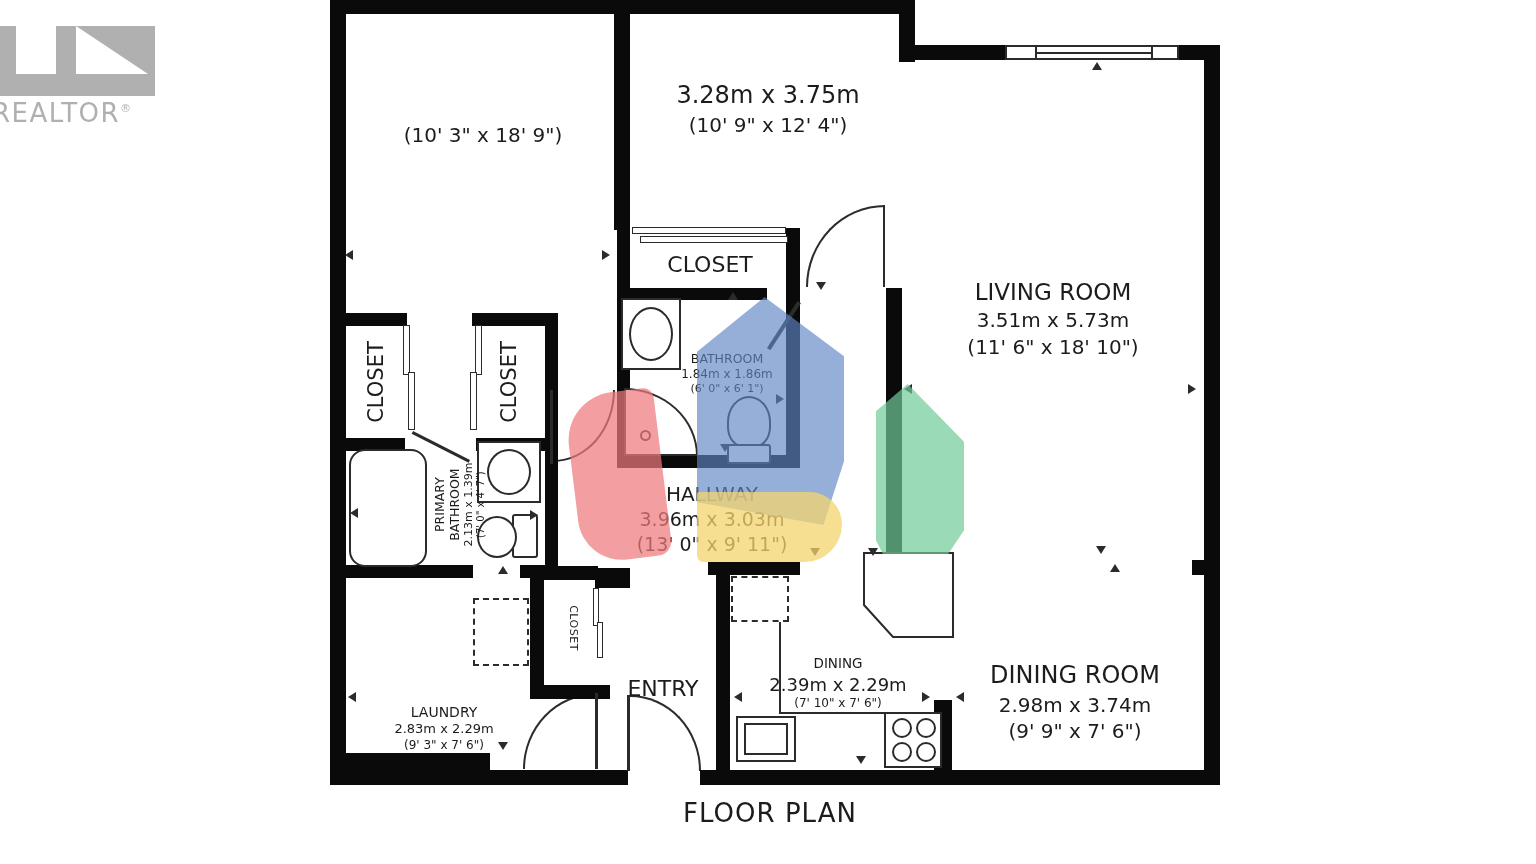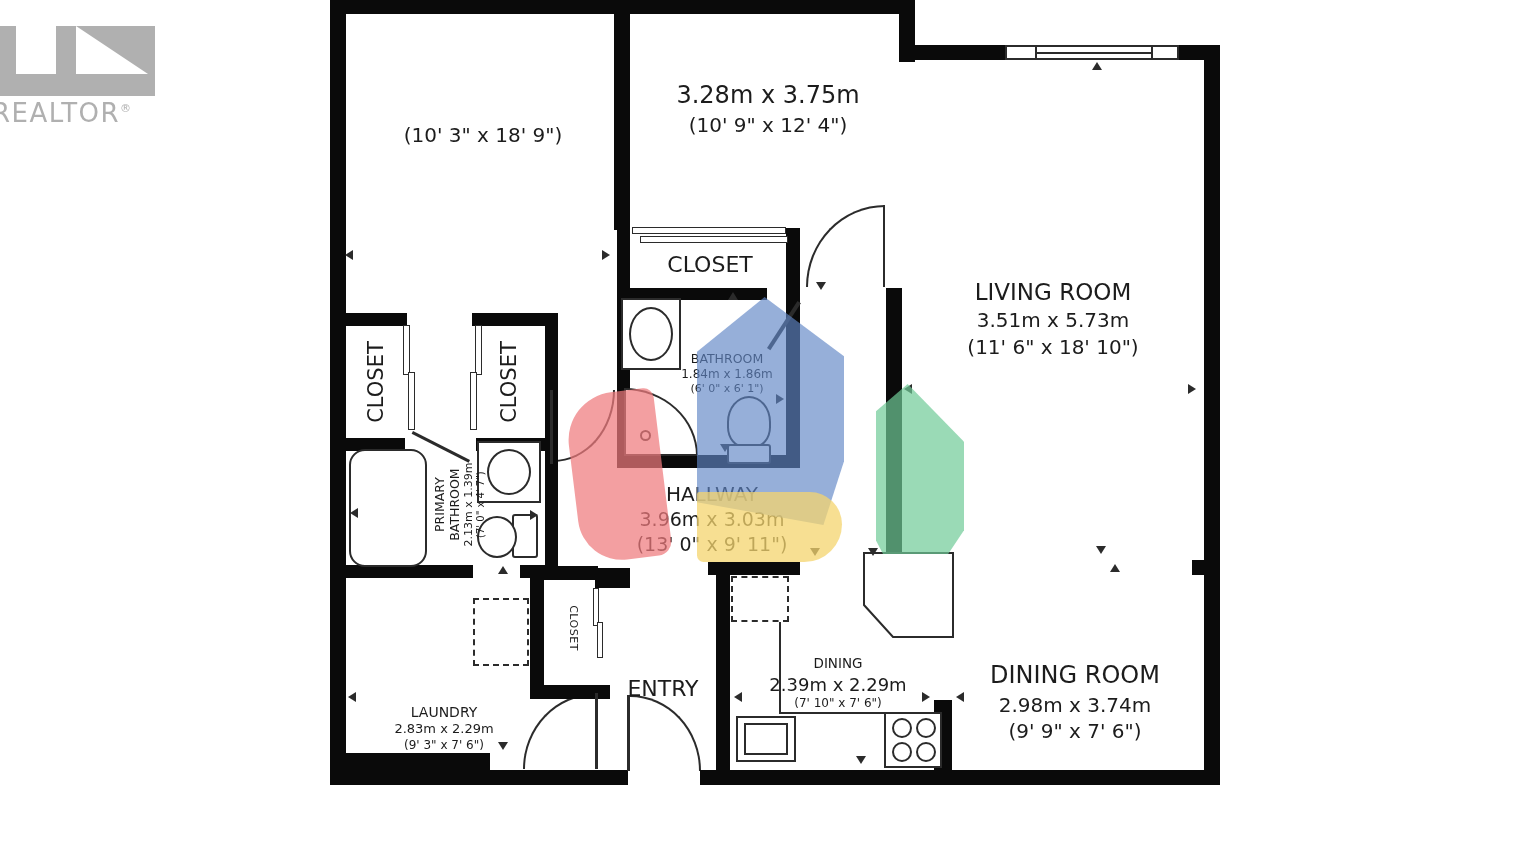--- a/index.html
+++ b/index.html
@@ -229,14 +229,17 @@
       <span>CLOSET</span>
     </div>
 
   <div class="wm" style="left:560px;top:290px;width:420px;height:280px;">
     <div style="position:absolute;left:13px;top:102px;width:90px;height:168px;background:var(--wm_red,#ee7a7d);opacity:0.72;border-radius:48px 10px 14px 44px;transform:rotate(-7deg);"></div>
     <div style="position:absolute;left:137px;top:7px;width:147px;height:228px;background:var(--wm_blue,#5f86c6);opacity:0.66;clip-path:polygon(46% 0,100% 26%,100% 72%,86% 100%,0 90%,0 24%);"></div>
     <div style="position:absolute;left:137px;top:202px;width:145px;height:70px;background:var(--wm_yellow,#f4d46d);opacity:0.75;border-radius:4px 60px 70px 12px;"></div>
     <div style="position:absolute;left:316px;top:94px;width:88px;height:170px;background:var(--wm_green,#6fcb97);opacity:0.70;clip-path:polygon(0 16%,36% 0,100% 34%,100% 86%,82% 100%,8% 100%,0 92%);"></div>
   </div>
 
+  <div class="title" style="left:620px;top:798px;width:300px;font-size:26px;letter-spacing:1px;">
+    <span>FLOOR PLAN</span>
+  </div>
 
 </div>
 
 </body></html>

